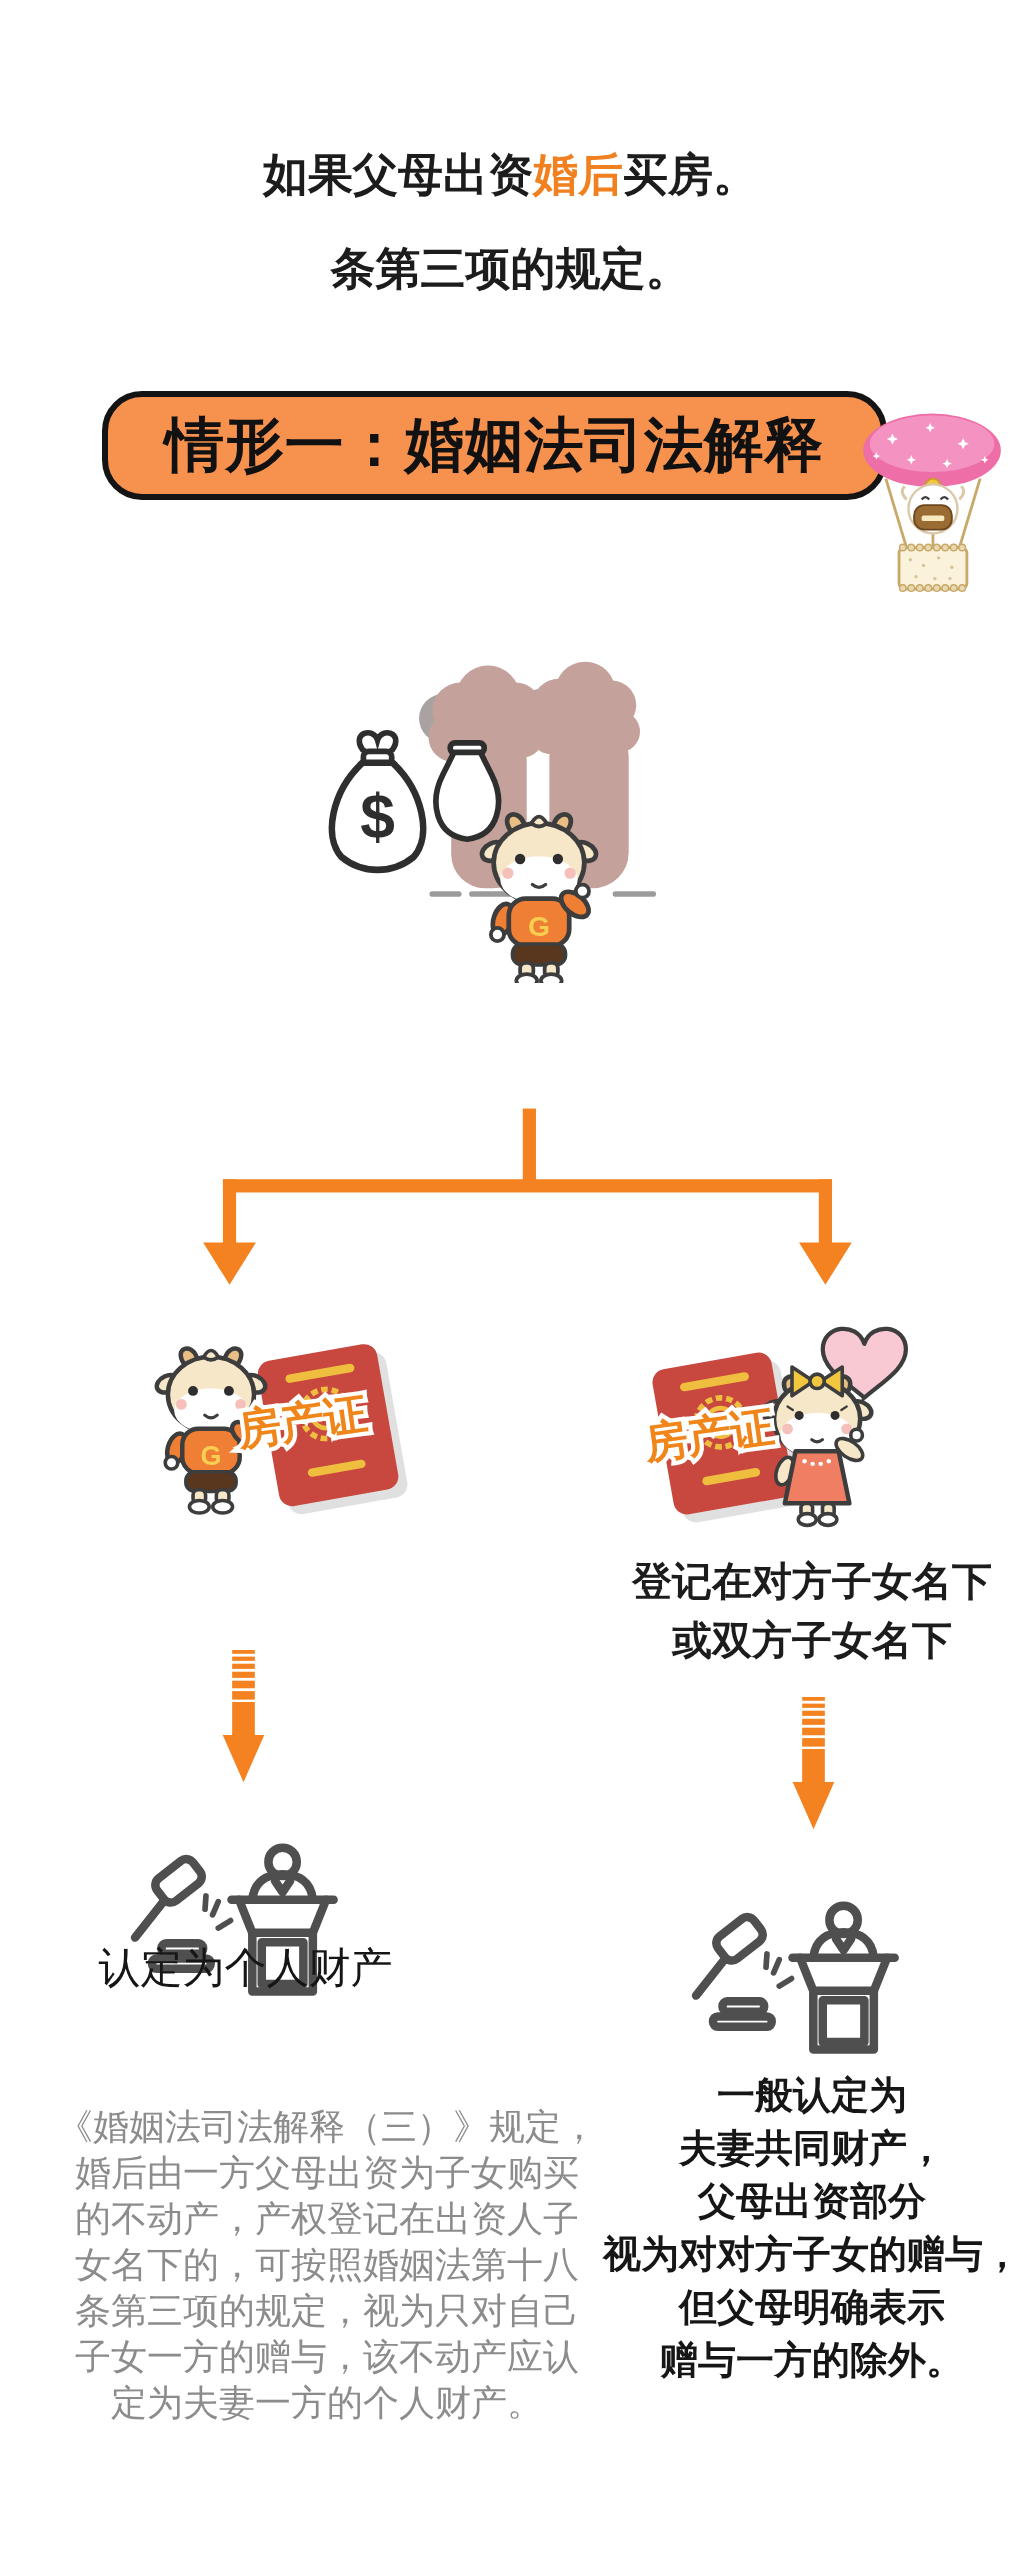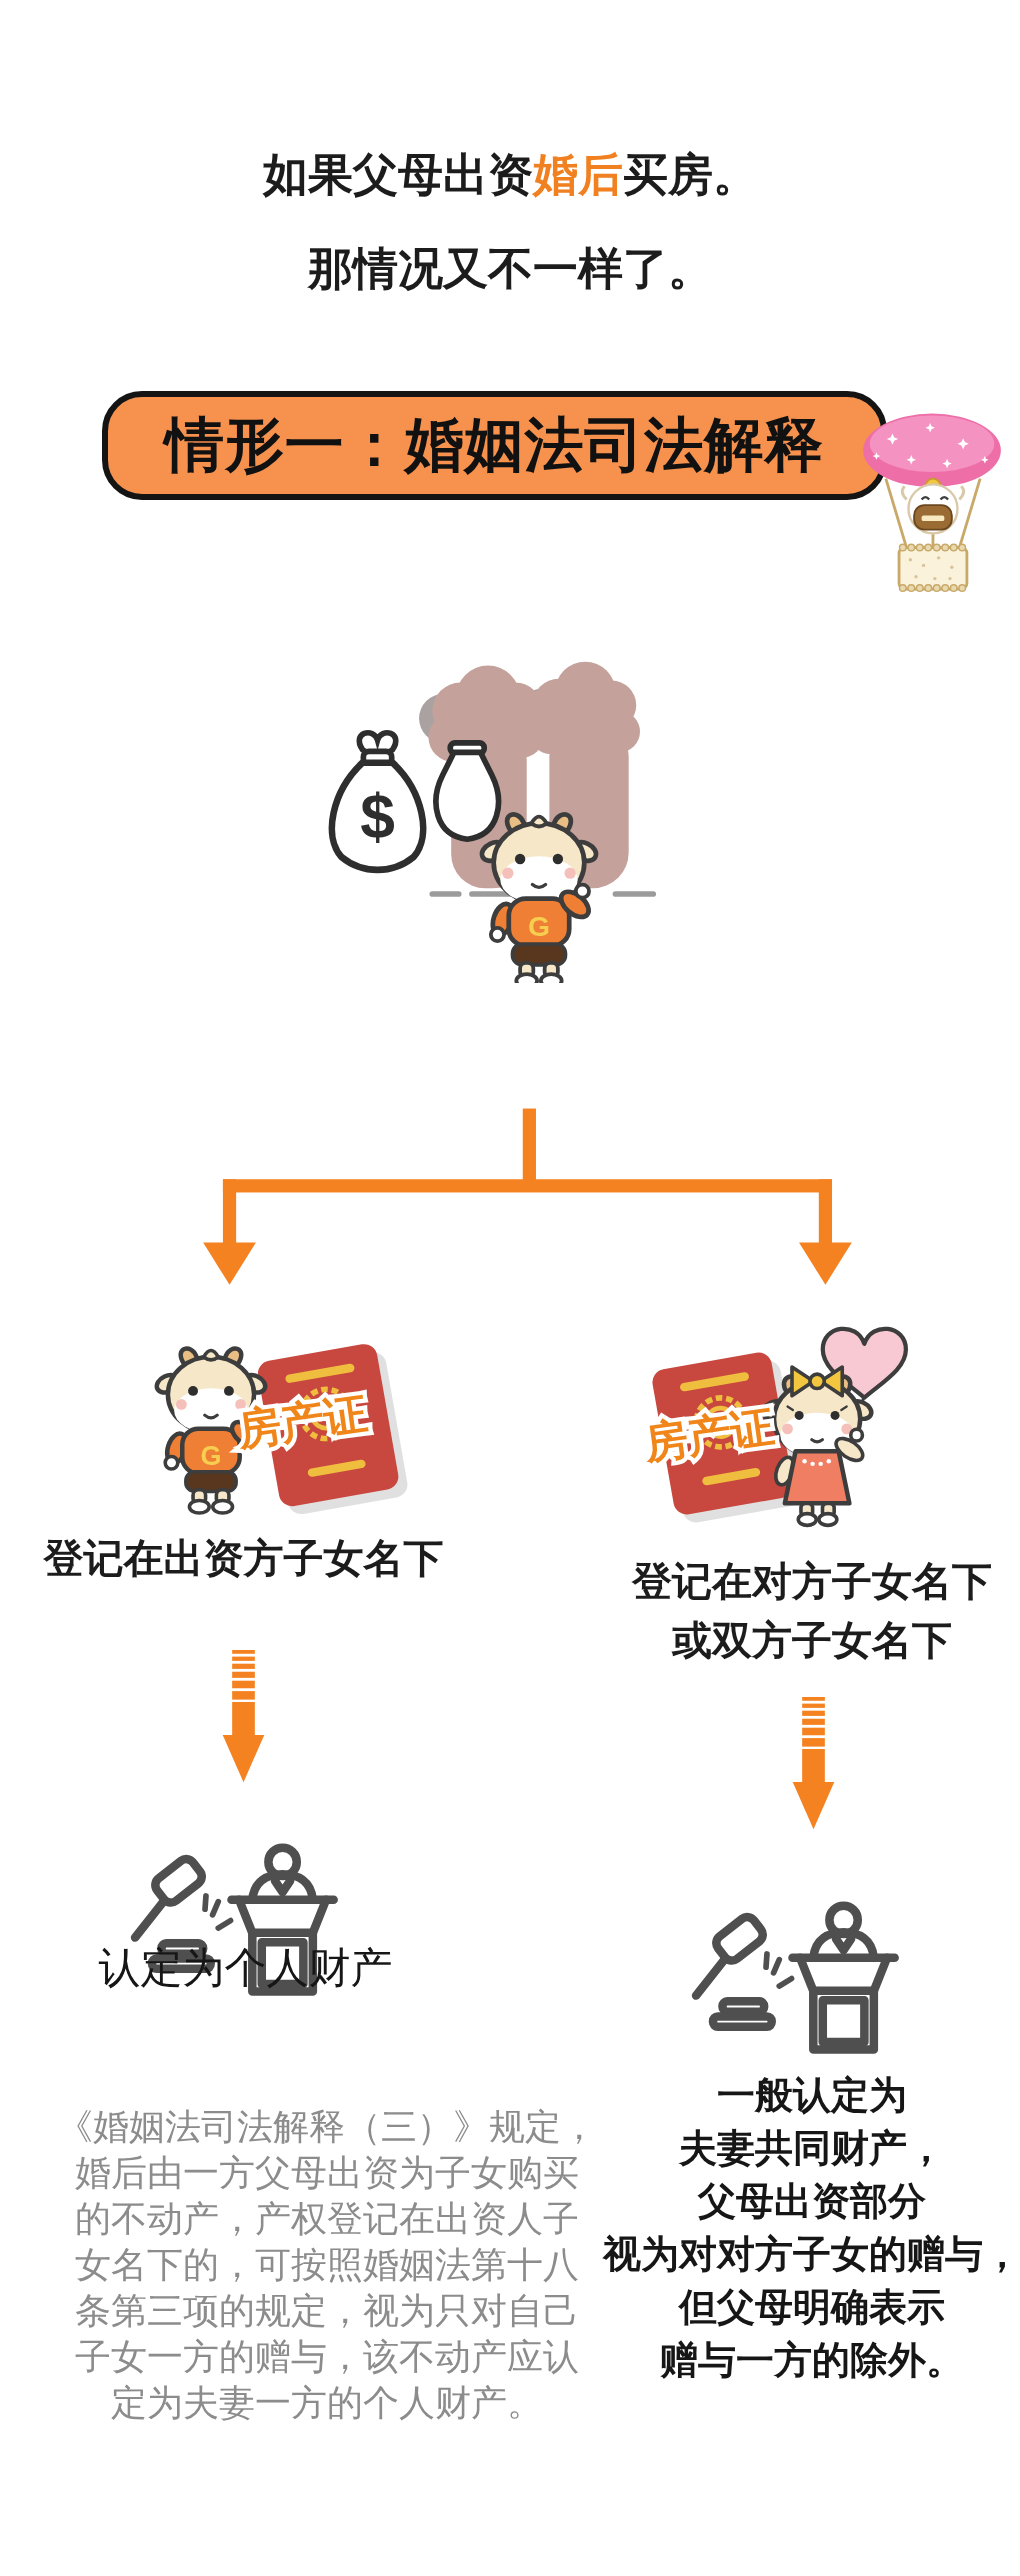--- a/index.html
+++ b/index.html
@@ -107,21 +107,21 @@
         <rect x="18" y="32.5" width="24" height="8"></rect>
         <rect x="18" y="43.5" width="24" height="9"></rect>
         <rect x="18" y="55" width="24" height="36"></rect>
         <polygon points="8,90 52,90 30,140"></polygon>
       </g>
     </defs>
   </svg>
 
   <div class="abs intro center">
     <div><span>如果父母出资</span><span class="hl">婚后</span><span>买房。</span></div>
-    <div>那情况又不一样了。</div>
+    <div>条第三项的规定。</div>
   </div>
 
   <div class="abs banner">
     <span>情形一：婚姻法司法解释</span>
   </div>
 
   <svg class="abs balloon-svg" width="165" height="194" viewBox="0 0 175 205">
     <path d="M38 82 L62 162" stroke="#C9A96A" stroke-width="3" fill="none"></path>
     <path d="M88 95 L88 158" stroke="#C9A96A" stroke-width="3" fill="none"></path>
     <path d="M138 82 L114 162" stroke="#C9A96A" stroke-width="3" fill="none"></path>
@@ -265,21 +265,20 @@
       <ellipse cx="36" cy="2" rx="9" ry="17" fill="#F6E7C9" stroke-width="4" transform="rotate(-55 36 2)"></ellipse>
       <circle cx="44" cy="-14" r="6.5" fill="#FFFFFF" stroke-width="4"></circle>
       <rect x="-18" y="62" width="13" height="15" rx="5" fill="#F6E7C9" stroke-width="4"></rect>
       <rect x="6" y="62" width="13" height="15" rx="5" fill="#F6E7C9" stroke-width="4"></rect>
       <ellipse cx="-11" cy="80" rx="10" ry="6.5" fill="#FFFFFF" stroke-width="4"></ellipse>
       <ellipse cx="12" cy="80" rx="10" ry="6.5" fill="#FFFFFF" stroke-width="4"></ellipse>
     </g>
     <text transform="translate(138,152) rotate(-8)" text-anchor="middle" font-size="46" font-weight="bold" fill="#F08519" stroke="#FFFFFF" stroke-width="9" style="paint-order:stroke">房产证</text>
   </svg>
 
-  <div class="abs label-left center">登记在出资方子女名下</div>
   <div class="abs label-right center pre">登记在对方子女名下
 或双方子女名下</div>
 
   <svg class="abs dash-left" width="57" height="137" viewBox="0 0 60 145">
     <use href="#dash-arrow"></use>
   </svg>
   <svg class="abs dash-right" width="57" height="137" viewBox="0 0 60 145">
     <use href="#dash-arrow"></use>
   </svg>
 

